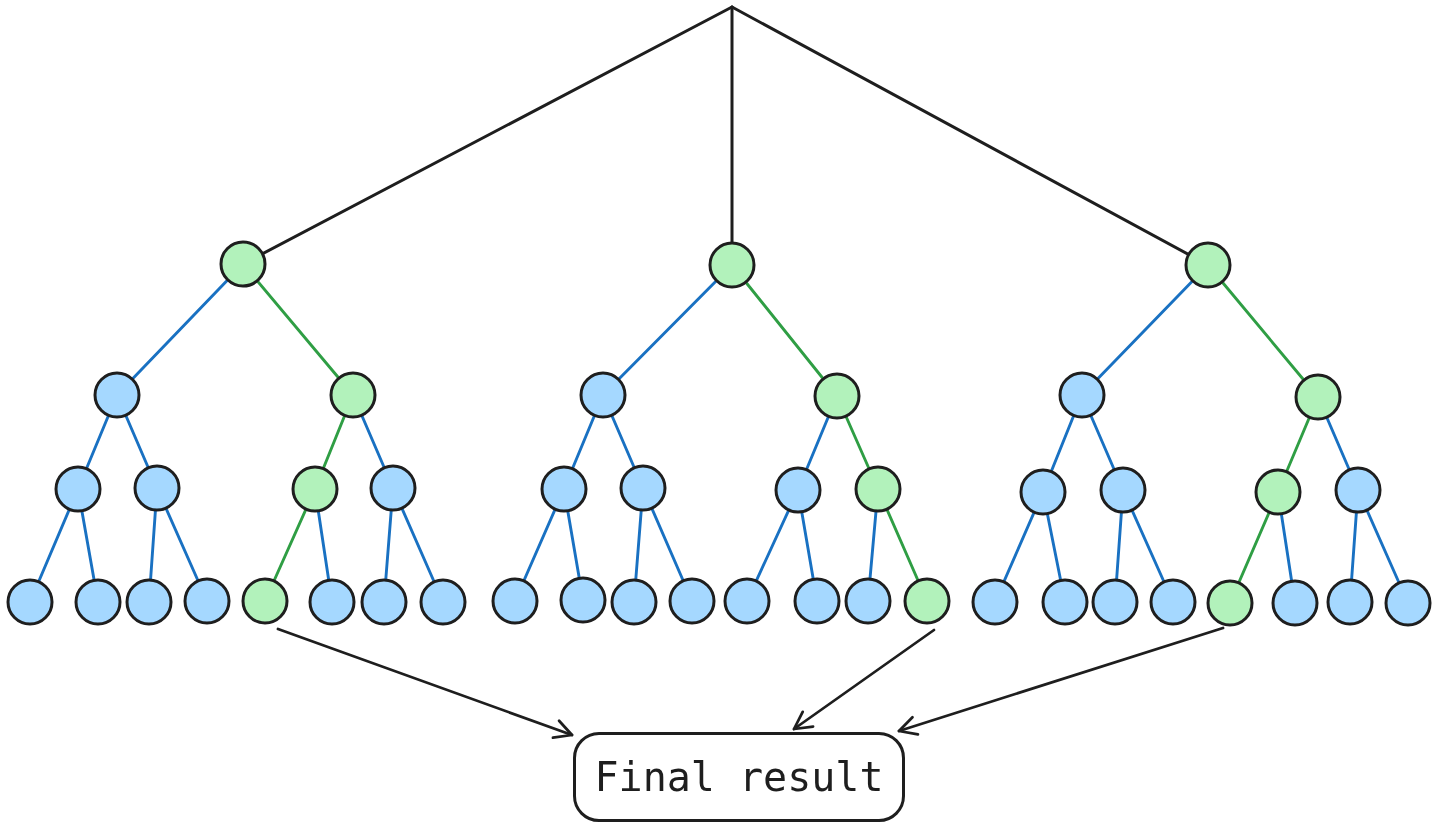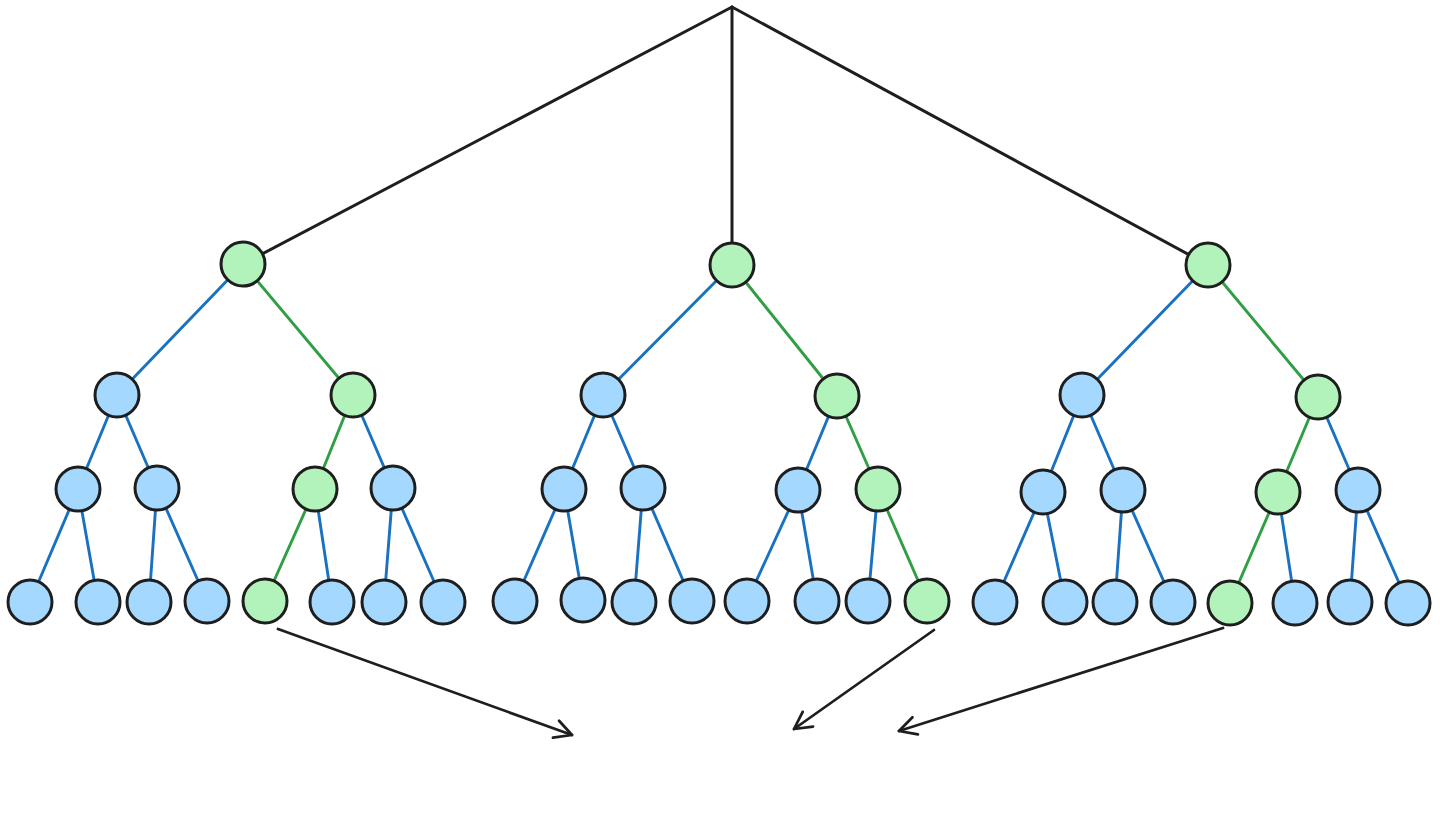--- a/index.html
+++ b/index.html
@@ -150,13 +150,16 @@
           <circle cx="1408" cy="603" r="22" fill="#a5d8ff" stroke="#1e1e1e" stroke-width="3"></circle>
         </g>
       </g>
     <g id="g-arrows">
         <line x1="278" y1="629" x2="572" y2="735" stroke="#1e1e1e" stroke-width="2.75" stroke-linecap="round" marker-end="url(#arrowhead)"></line>
         <line x1="934" y1="630" x2="794" y2="729" stroke="#1e1e1e" stroke-width="2.75" stroke-linecap="round" marker-end="url(#arrowhead)"></line>
         <line x1="1223" y1="628" x2="899" y2="731" stroke="#1e1e1e" stroke-width="2.75" stroke-linecap="round" marker-end="url(#arrowhead)"></line>
       </g>
   </svg>
 
+  <div class="result-box">
+    <span>Final result</span>
+  </div>
 </div>
 
 </body></html>

